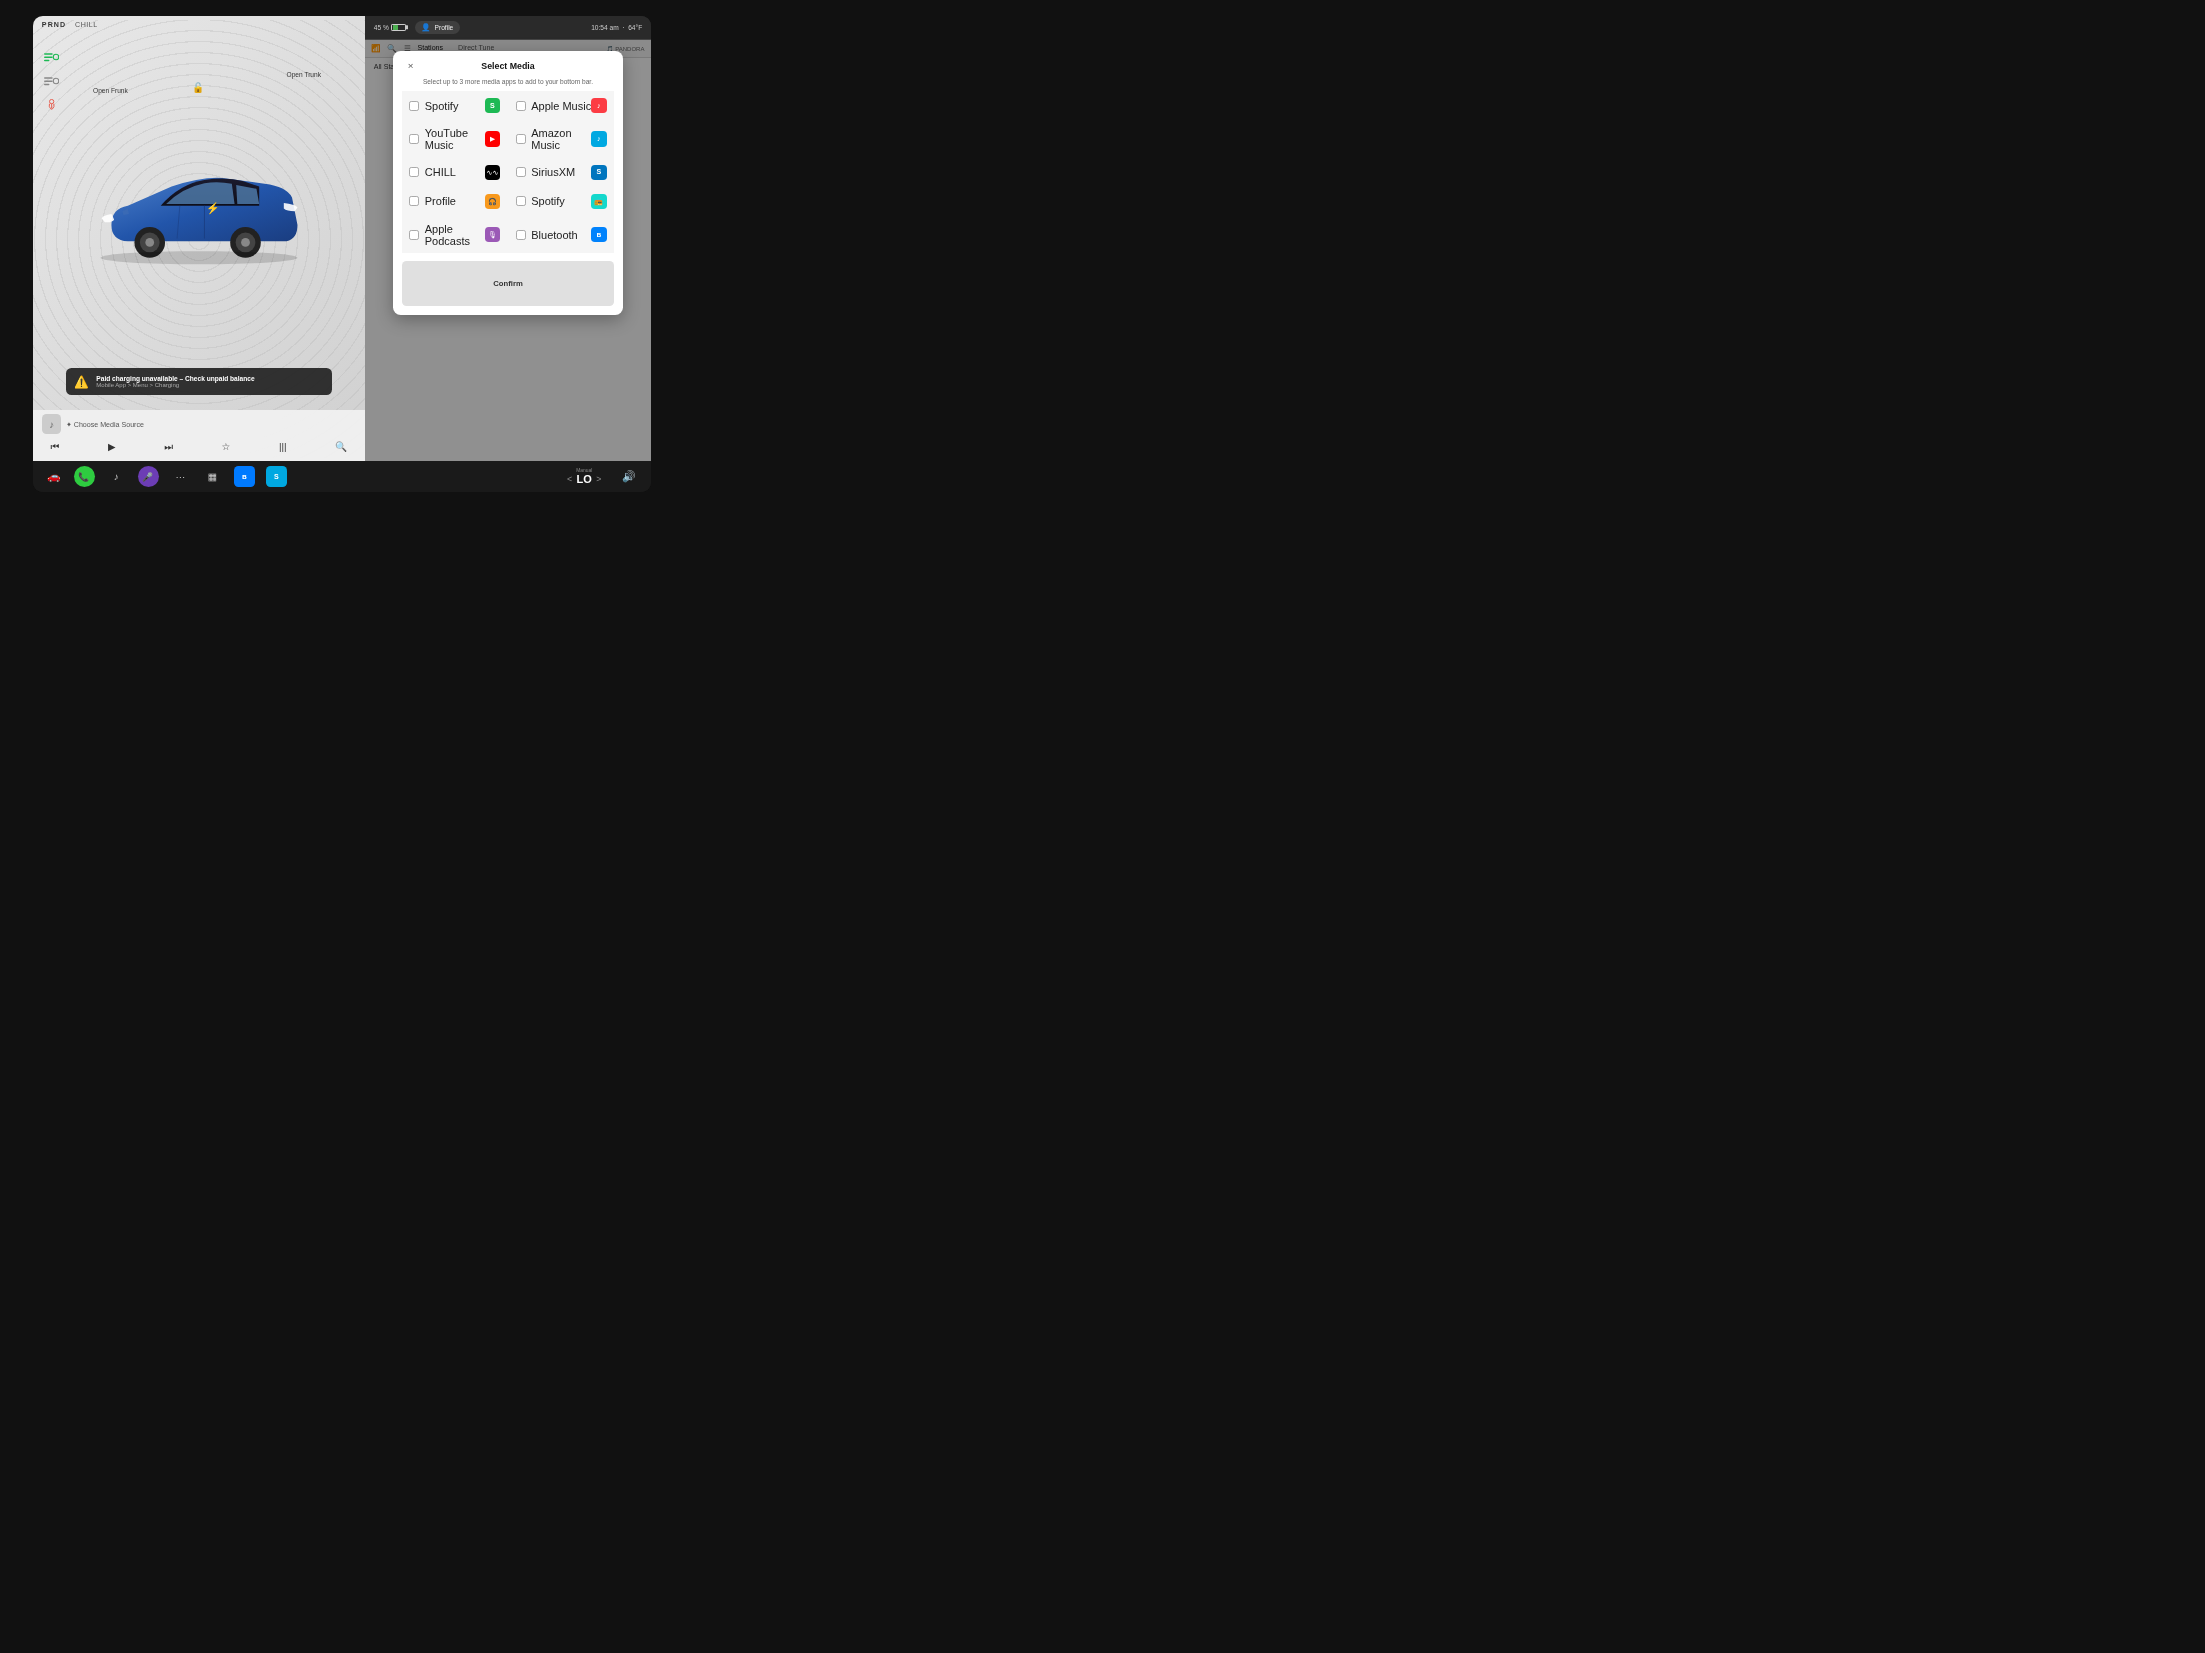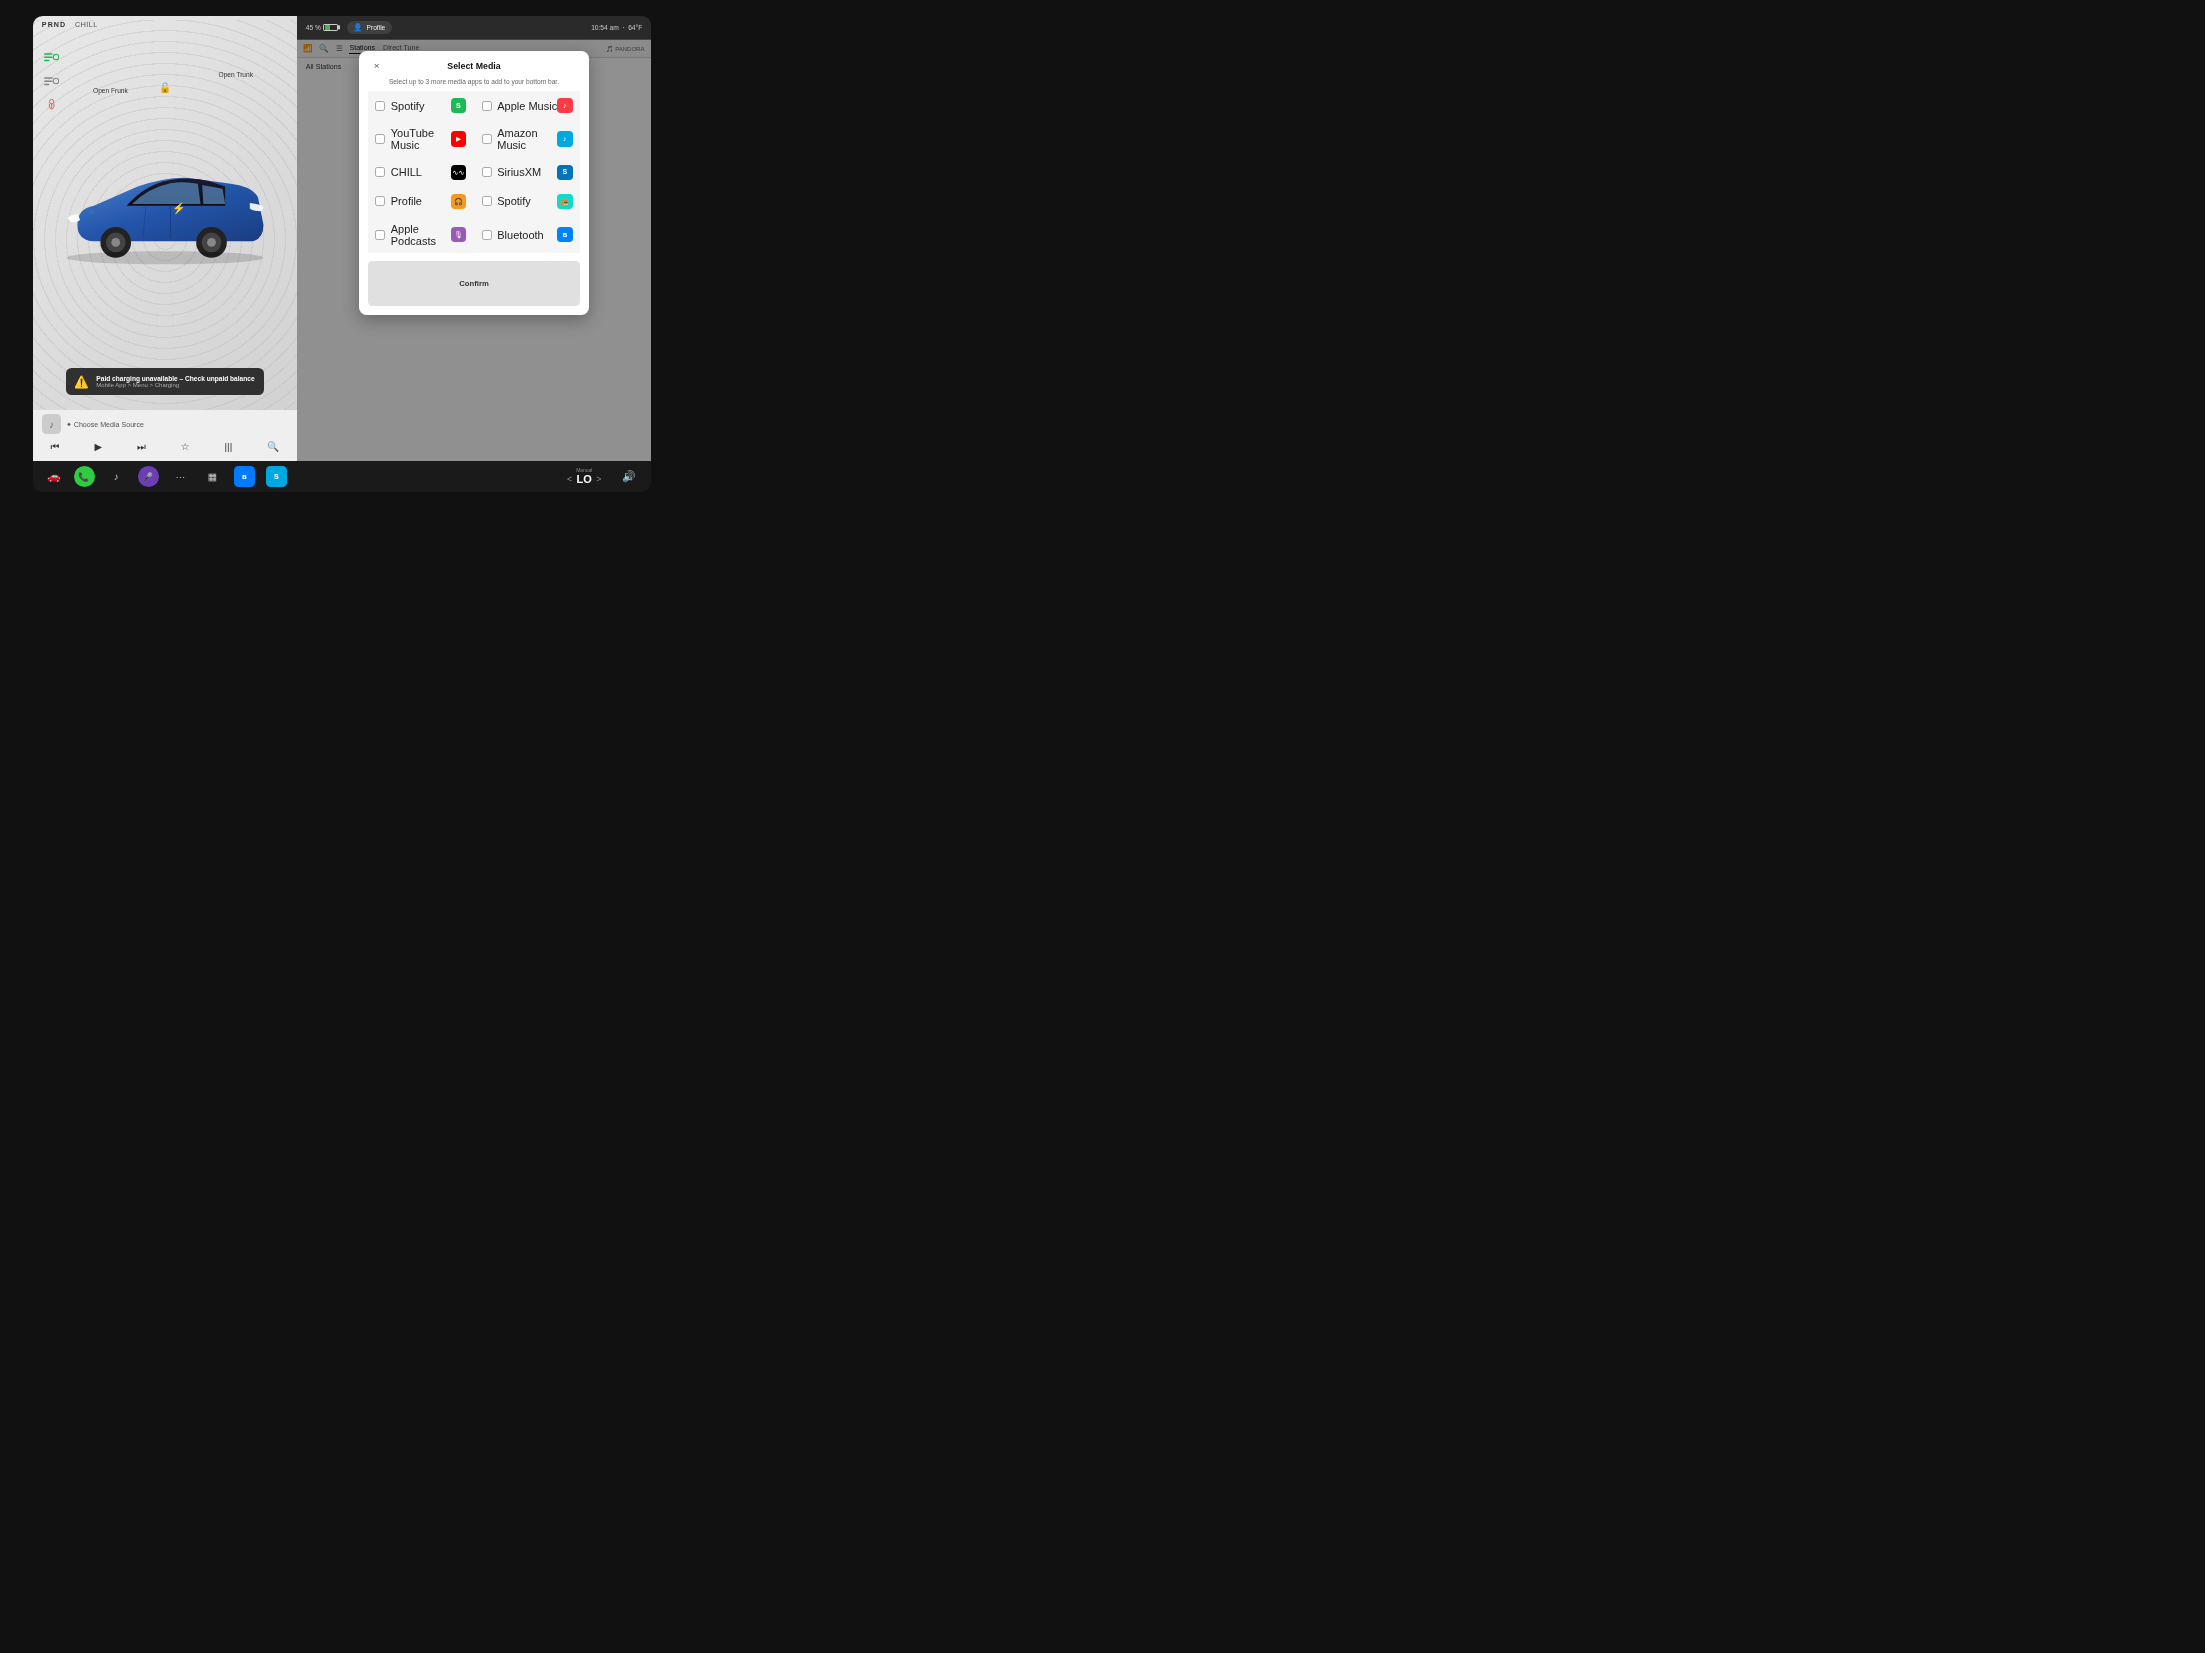--- a/index.html
+++ b/index.html
@@ -28,21 +28,21 @@
 
     
     .main-content {
       display: flex;
       flex: 1;
       overflow: hidden;
     }
 
     
     .left-panel {
-      width: 264px;
+      width: 332px;
       background: linear-gradient(135deg, #e8e8e8 0%, #d0d0d0 100%);
       position: relative;
       overflow: hidden;
       flex-shrink: 0;
     }
 
     
     .left-panel::before {
       content: '';
       position: absolute;
@@ -322,21 +322,21 @@
       border-bottom: 0.5px solid #ccc;
     }
 
     .radio-icon {
       font-size: 7.7px;
       color: #555;
     }
 
     .radio-tabs {
       display: flex;
-      gap: 8px;
+      gap: 15px;
     }
 
     .radio-tab {
       font-size: 7.1px;
       color: #555;
       cursor: pointer;
       padding: 1.1px 0;
     }
 
     .radio-tab.active {

